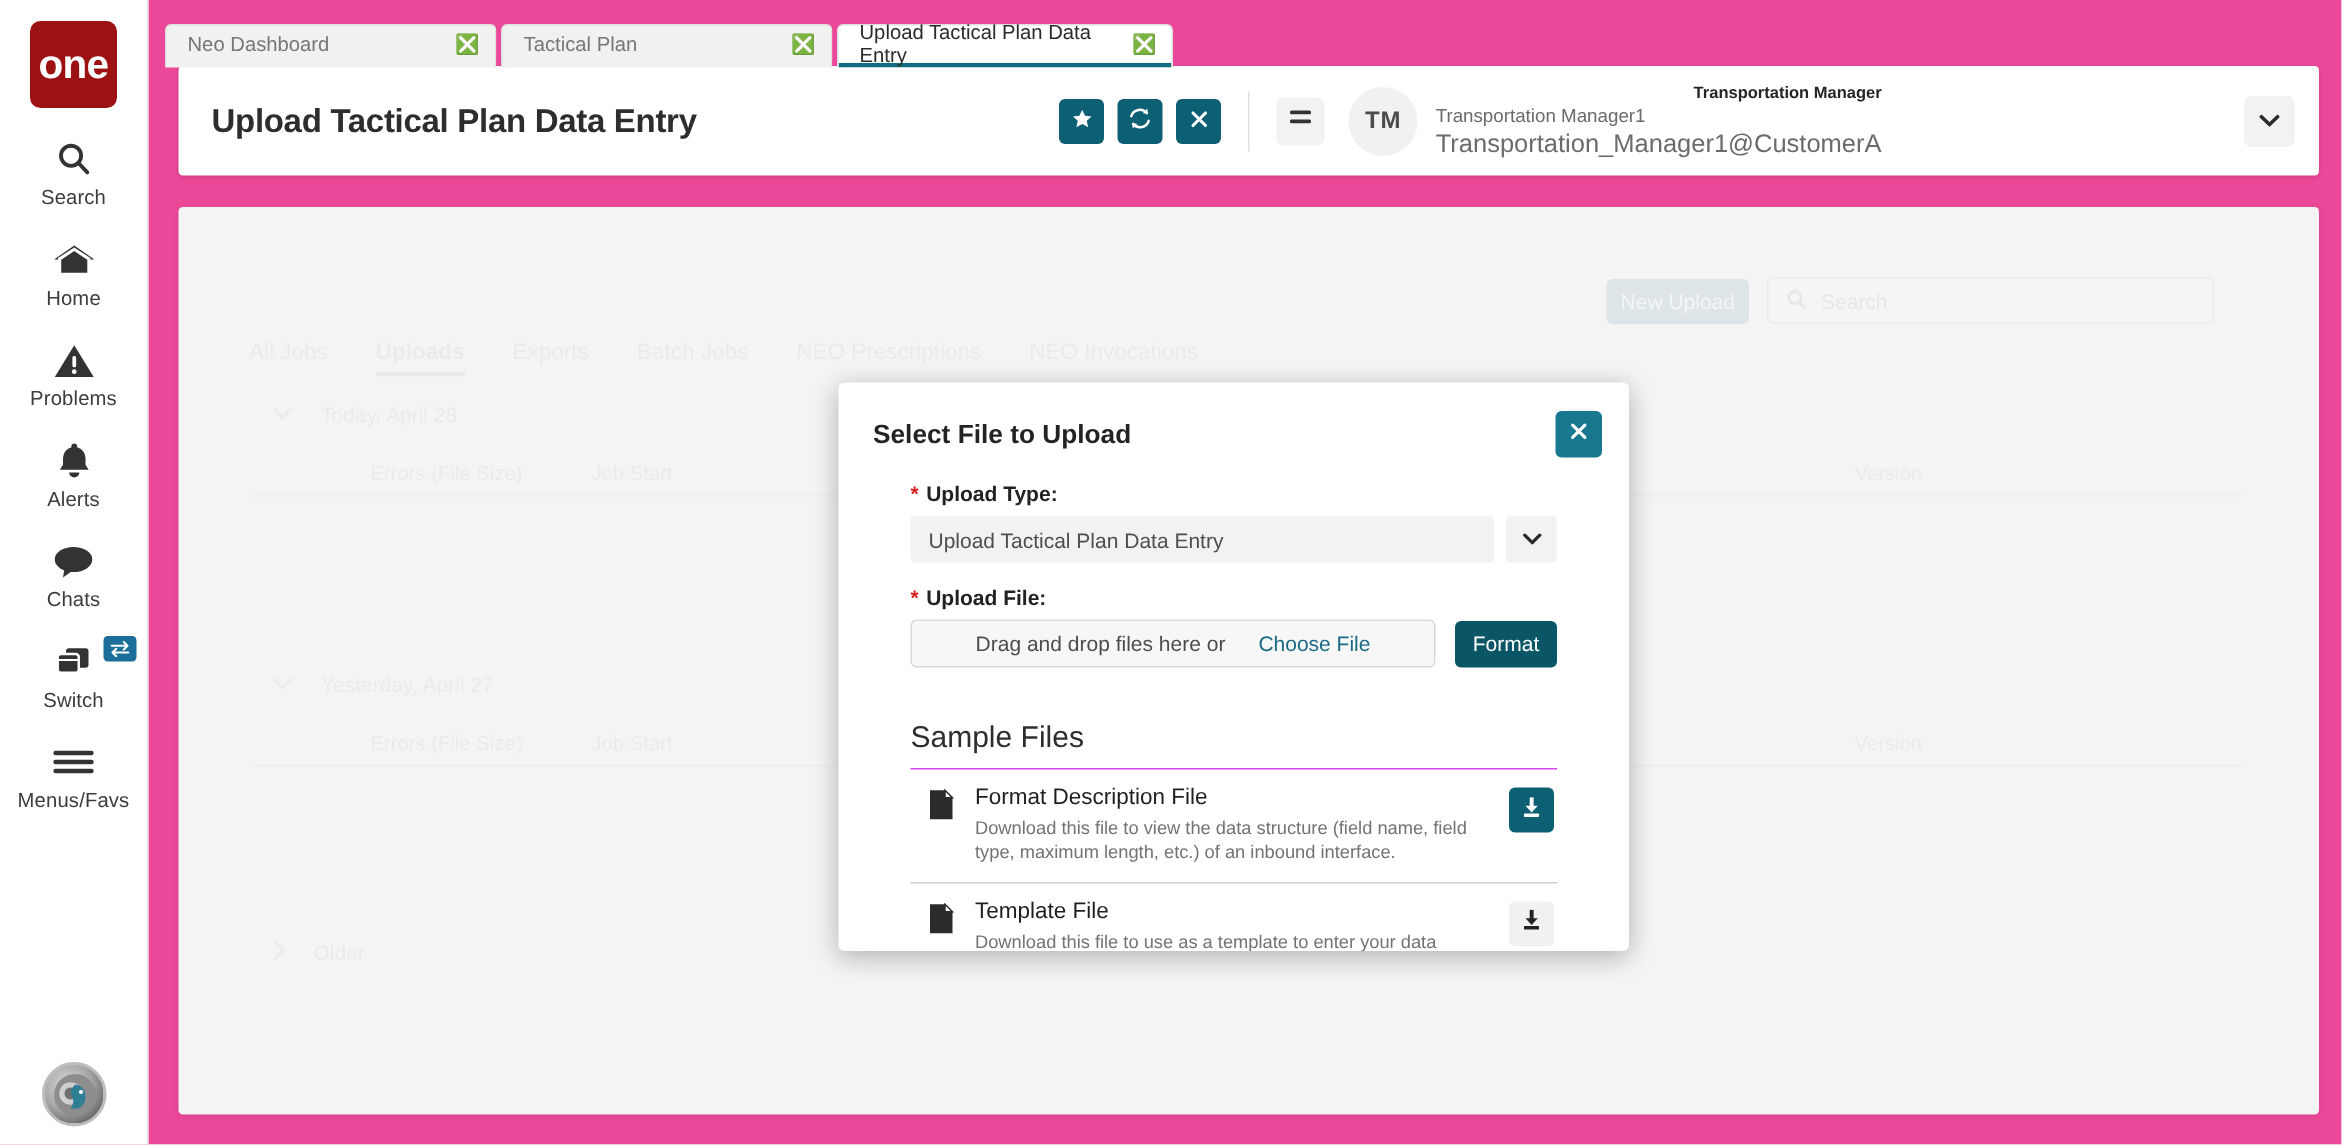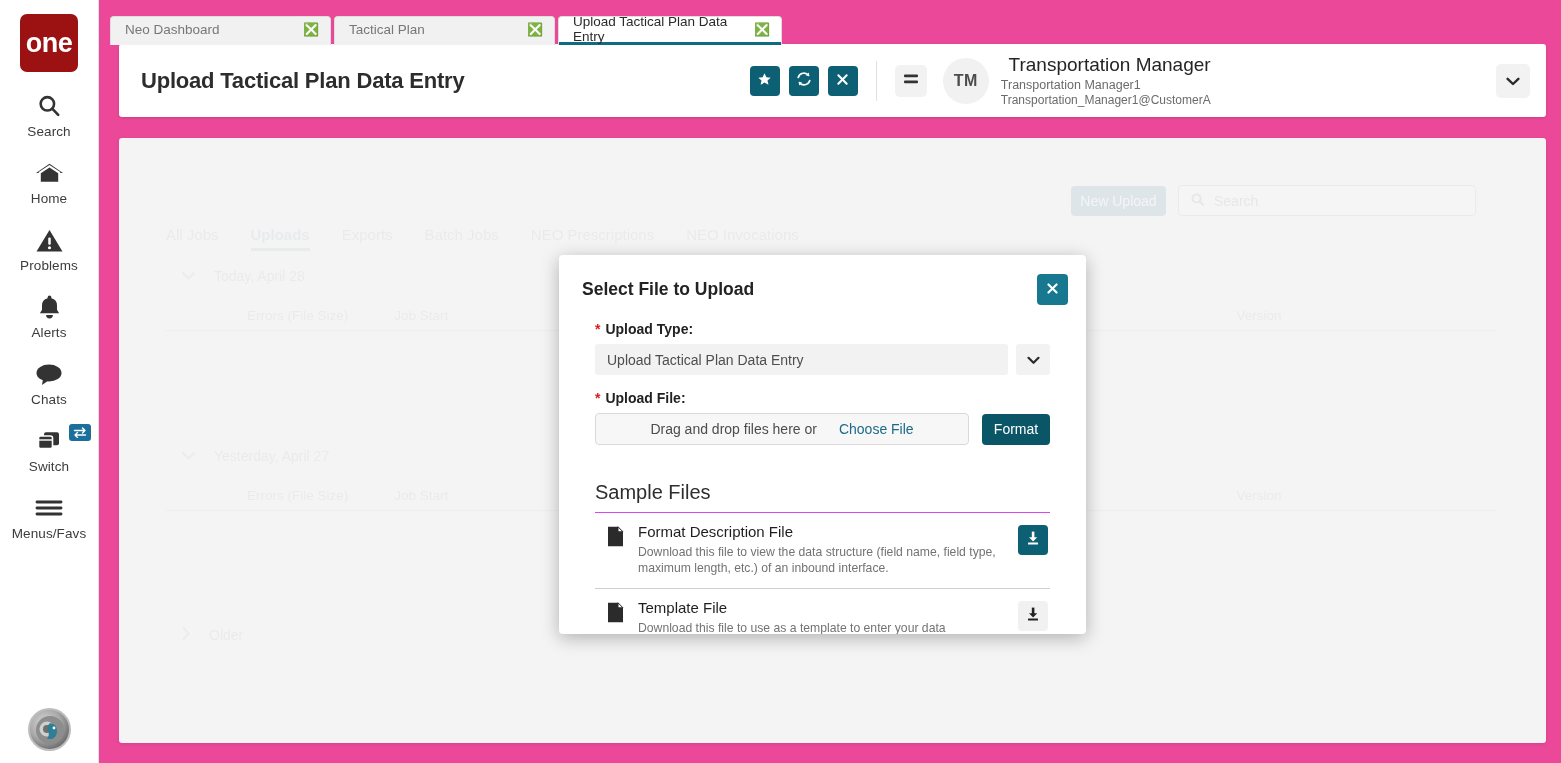--- a/index.html
+++ b/index.html
@@ -88,23 +88,23 @@
   .ghostbtn {
     width: 32px; height: 32px; border-radius: 5px; background: #f2f2f2;
     display: flex; align-items: center; justify-content: center; cursor: pointer;
   }
   .avatar-circ {
     width: 46px; height: 46px; border-radius: 50%; background: #f1f1f1;
     display: flex; align-items: center; justify-content: center;
     font-size: 16px; color: #4c4c4c; margin-left: 16px; letter-spacing: .5px; font-weight: bold;
   }
   .userblock { margin-left: 12px; line-height: 1.28; }
-  .userblock .u1 { font-size: 19px; font-weight: 400; color: #252525; text-align: right; }
+  .userblock .u1 { font-size: 11px; font-weight: 700; color: #252525; text-align: right; }
   .userblock .u2 { font-size: 12.5px; color: #6b6b6b; }
-  .userblock .u3 { font-size: 12px; color: #6b6b6b; }
+  .userblock .u3 { font-size: 17px; color: #6b6b6b; }
   .chev-btn {
     width: 34px; height: 34px; border-radius: 5px; background: #f2f2f2;
     display:flex; align-items:center; justify-content:center;
     margin-left: auto; margin-right: 16px; cursor: pointer;
   }
 
   
   #contentcard {
     position: absolute; left: 119px; top: 138px; width: 1427px; height: 605px;
     background: #f4f4f4; border-radius: 3px;
@@ -136,21 +136,21 @@
     box-shadow: 0 4px 18px rgba(0,0,0,.28);
     z-index: 20; overflow: hidden;
   }
   .m-title { position: absolute; left: 23px; top: 24px; font-size: 17.5px; font-weight: 700; color: #232323; }
   .m-close {
     position: absolute; right: 18px; top: 19px;
     width: 31px; height: 31px; border-radius: 4px; background: #17788f; color: #fff;
     display: flex; align-items: center; justify-content: center;
     font-size: 15px; font-weight: 700; cursor: pointer;
   }
-  .m-body { position: absolute; left: 0; top: 66px; width: 100%; padding: 0 36px; }
+  .m-body { position: absolute; left: 0; top: 66px; width: 100%; padding: 0 48px; }
   .f-label { font-size: 14px; font-weight: 700; color: #222; margin-bottom: 7px; }
   .req { color: #d82020; margin-right: 5px; font-weight: 700; }
   .sel-row { display: flex; gap: 8px; align-items: center; margin-bottom: 15px; }
   .sel-field {
     flex: 1; height: 31px; background: #f2f2f2; border: none; border-radius: 3px;
     display: flex; align-items: center; padding: 0 12px;
     font-size: 14px; color: #4e4e4e;
   }
   .sel-arrow {
     width: 34px; height: 31px; background: #f2f2f2; border-radius: 3px;

